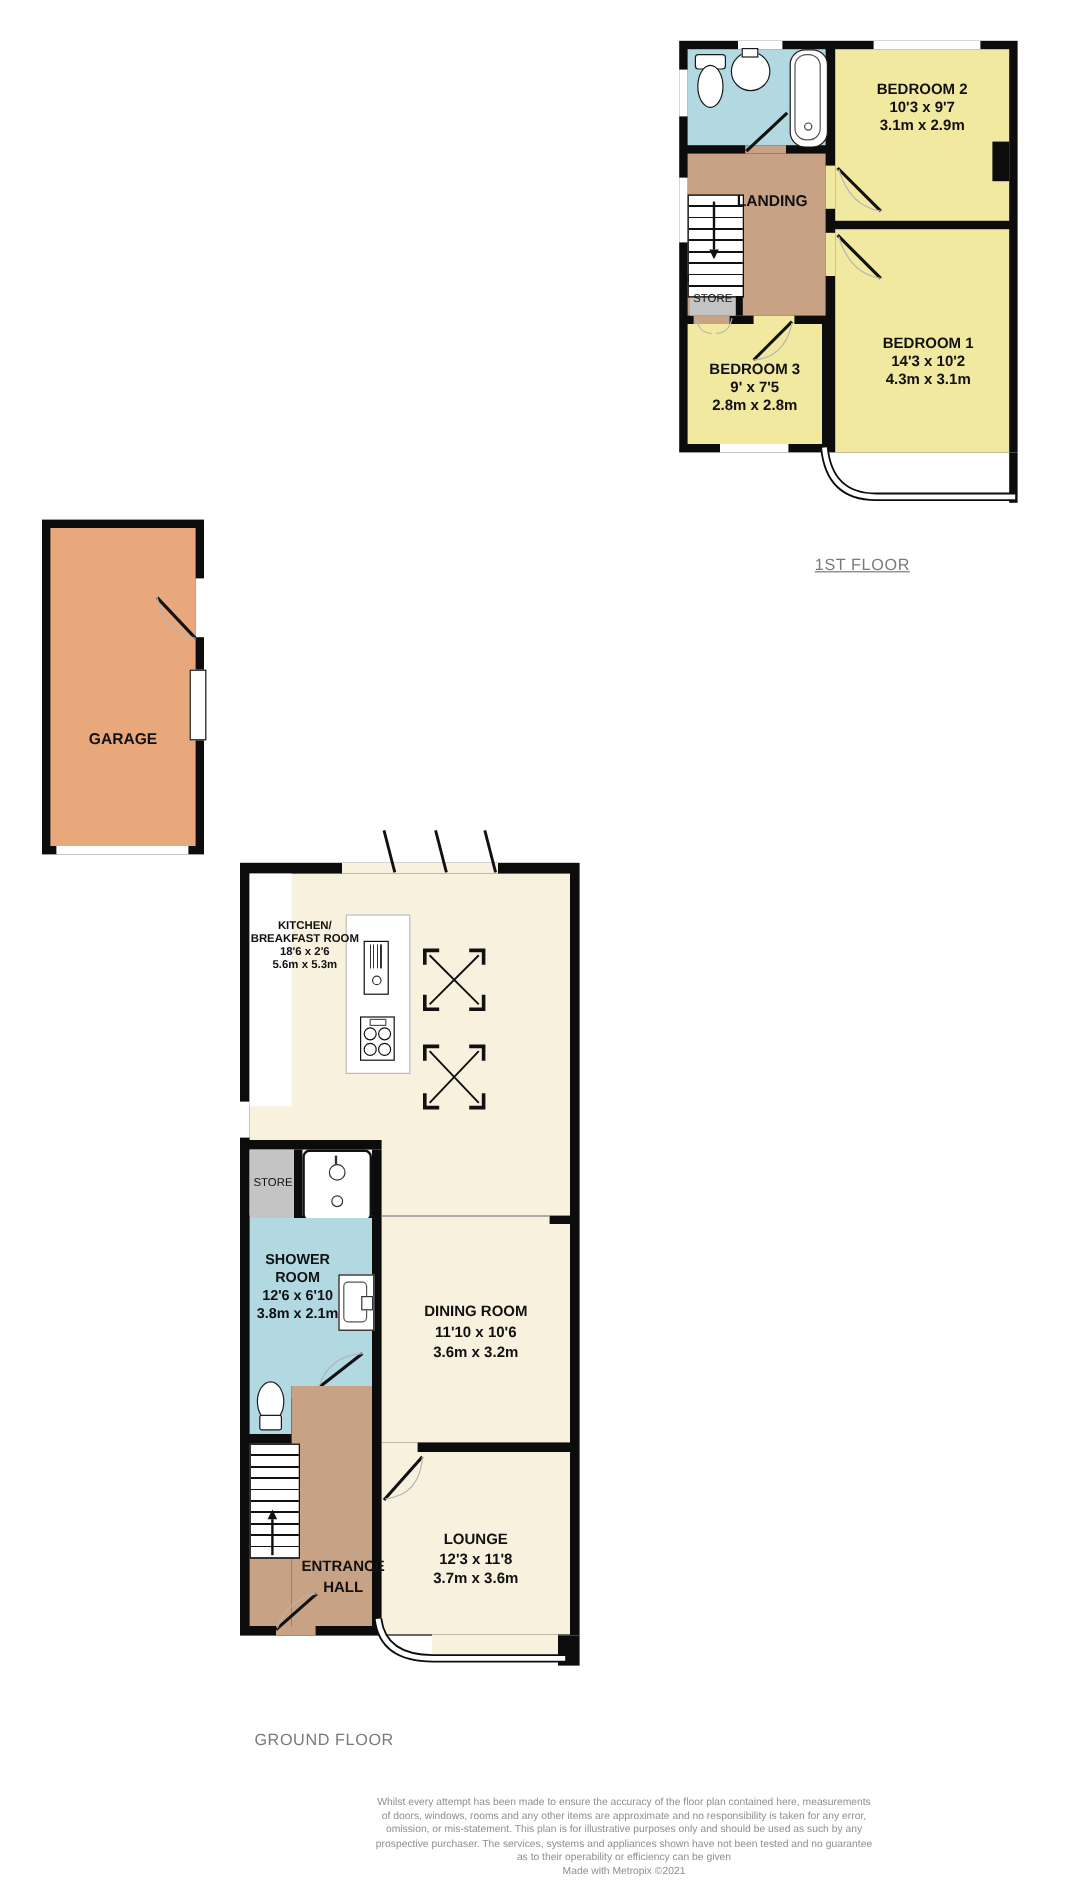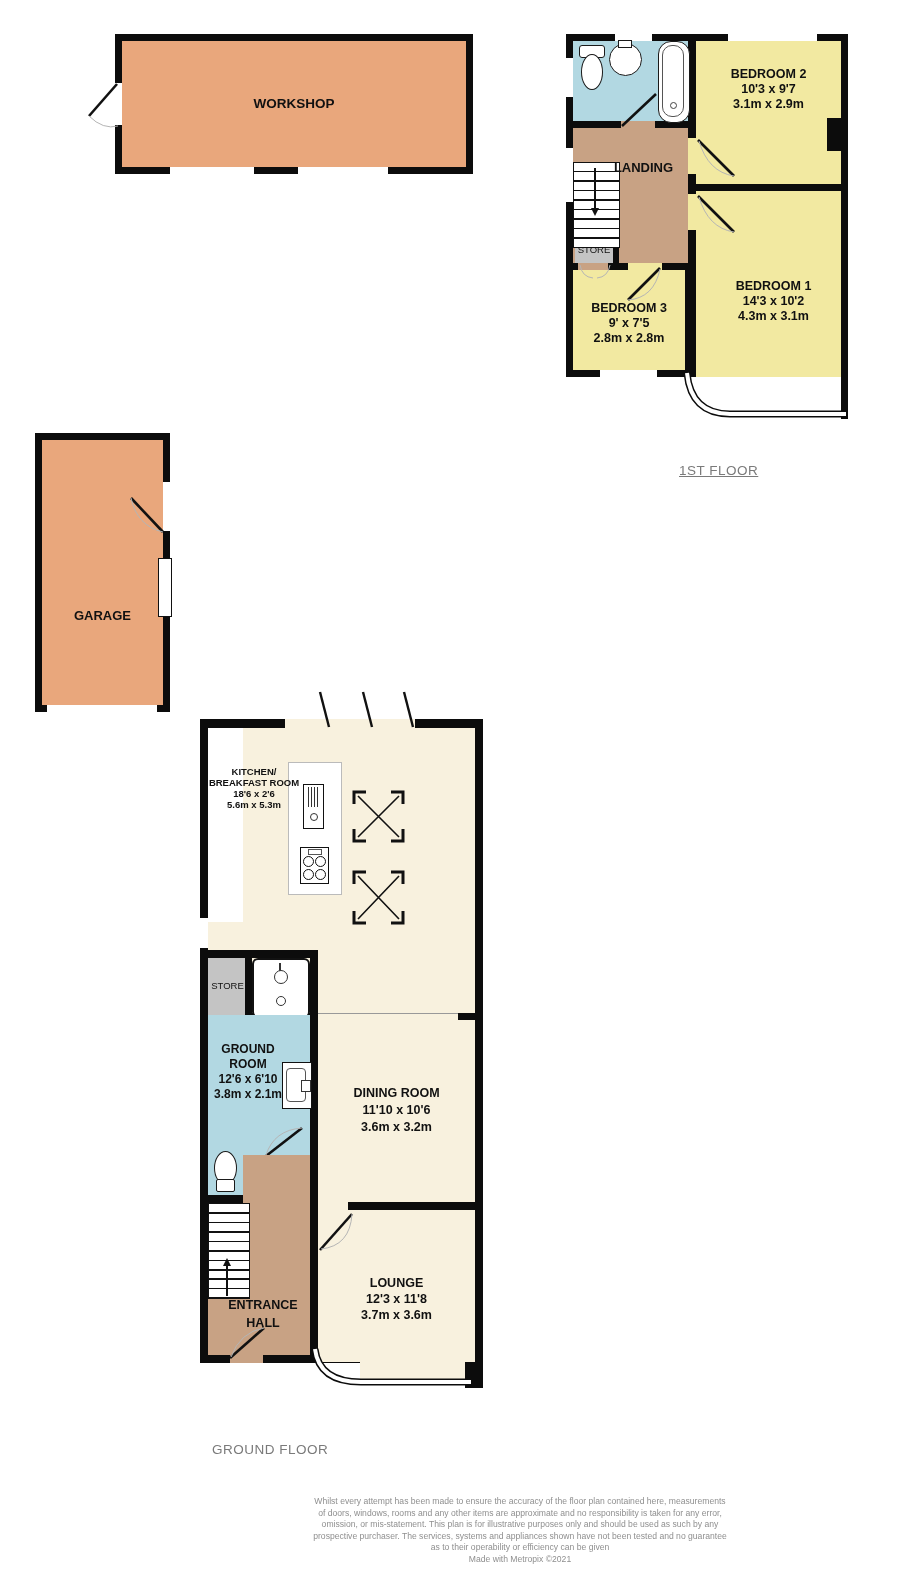--- a/index.html
+++ b/index.html
@@ -20,34 +20,20 @@
   .fix{position:absolute;background:#fff;border:1.5px solid #1a1a1a;}
   .stairs{position:absolute;background:repeating-linear-gradient(180deg,#fff 0,#fff 8px,#111 8px,#111 9.5px);border:1.5px solid #111;}
   svg{position:absolute;overflow:visible;}
   .disc{position:absolute;color:#8f8f8f;font-size:8.6px;line-height:11.5px;text-align:center;}
 </style>
 </head>
 <body>
 
 <div class="page">
 
-  <div class="abs" style="left:115px;top:34px;width:358px;height:140px;">
-    <div class="abs black" style="left:0;top:0;width:358px;height:140px;"></div>
-    <div class="abs orange" style="left:7px;top:7px;width:344px;height:126px;"></div>
-    <div class="abs white" style="left:0;top:49px;width:7px;height:42px;"></div>
-    <svg style="left:-42px;top:42px;" width="48" height="58" viewBox="0 0 48 58">
-      <path d="M44,8 L16,40" stroke="#111" stroke-width="2.6" fill="none"></path>
-      <path d="M16,40 Q30,54 45,50" stroke="#b5b5b5" stroke-width="1" fill="none"></path>
-    </svg>
-    <div class="abs white" style="left:55px;top:133px;width:84px;height:7px;"></div>
-    <div class="abs white" style="left:183px;top:133px;width:90px;height:7px;"></div>
-    <div class="rlabel" style="left:0;top:62px;width:358px;font-size:13.5px;">
-      <div>WORKSHOP</div>
-    </div>
-  </div>
 
   <div class="abs" style="left:566px;top:34px;width:282px;height:390px;">
     <div class="abs black" style="left:0;top:0;width:282px;height:343px;"></div>
     <div class="abs black" style="left:275px;top:343px;width:7px;height:42px;"></div>
 
     <div class="abs blue" style="left:7px;top:7px;width:115px;height:80px;"></div>
     <div class="abs yellow" style="left:130px;top:7px;width:145px;height:143px;"></div>
     <div class="abs yellow" style="left:130px;top:157px;width:145px;height:186px;"></div>
     <div class="abs tan" style="left:7px;top:94px;width:115px;height:135px;"></div>
     <div class="abs yellow" style="left:7px;top:236px;width:112px;height:100px;"></div>
@@ -245,36 +231,36 @@
     <div class="rlabel" style="left:0;top:76px;width:108px;font-size:9.5px;line-height:11px;">
       <div>KITCHEN/</div>
       <div>BREAKFAST ROOM</div>
       <div>18'6 x 2'6</div>
       <div>5.6m x 5.3m</div>
     </div>
     <div class="rlabel" style="left:9px;top:288px;width:37px;font-size:9.5px;font-weight:normal;">
       <div>STORE</div>
     </div>
     <div class="rlabel" style="left:0;top:352px;width:96px;font-size:12px;line-height:15px;">
-      <div>GROUND</div>
+      <div>SHOWER</div>
       <div>ROOM</div>
       <div>12'6 x 6'10</div>
       <div>3.8m x 2.1m</div>
     </div>
     <div class="rlabel" style="left:118px;top:395px;width:157px;line-height:17px;">
       <div>DINING ROOM</div>
       <div>11'10 x 10'6</div>
       <div>3.6m x 3.2m</div>
     </div>
     <div class="rlabel" style="left:118px;top:585px;width:157px;line-height:16px;">
       <div>LOUNGE</div>
       <div>12'3 x 11'8</div>
       <div>3.7m x 3.6m</div>
     </div>
-    <div class="rlabel" style="left:12px;top:606px;width:102px;line-height:18px;">
+    <div class="rlabel" style="left:0;top:606px;width:102px;line-height:18px;padding-left:35px;">
       <div>ENTRANCE</div>
       <div>HALL</div>
     </div>
   </div>
 
   <div class="floorlabel" style="left:212px;top:1442px;">GROUND FLOOR</div>
 
   <div class="disc" style="left:240px;top:1496px;width:560px;">
     <div>Whilst every attempt has been made to ensure the accuracy of the floor plan contained here, measurements</div>
     <div>of doors, windows, rooms and any other items are approximate and no responsibility is taken for any error,</div>

